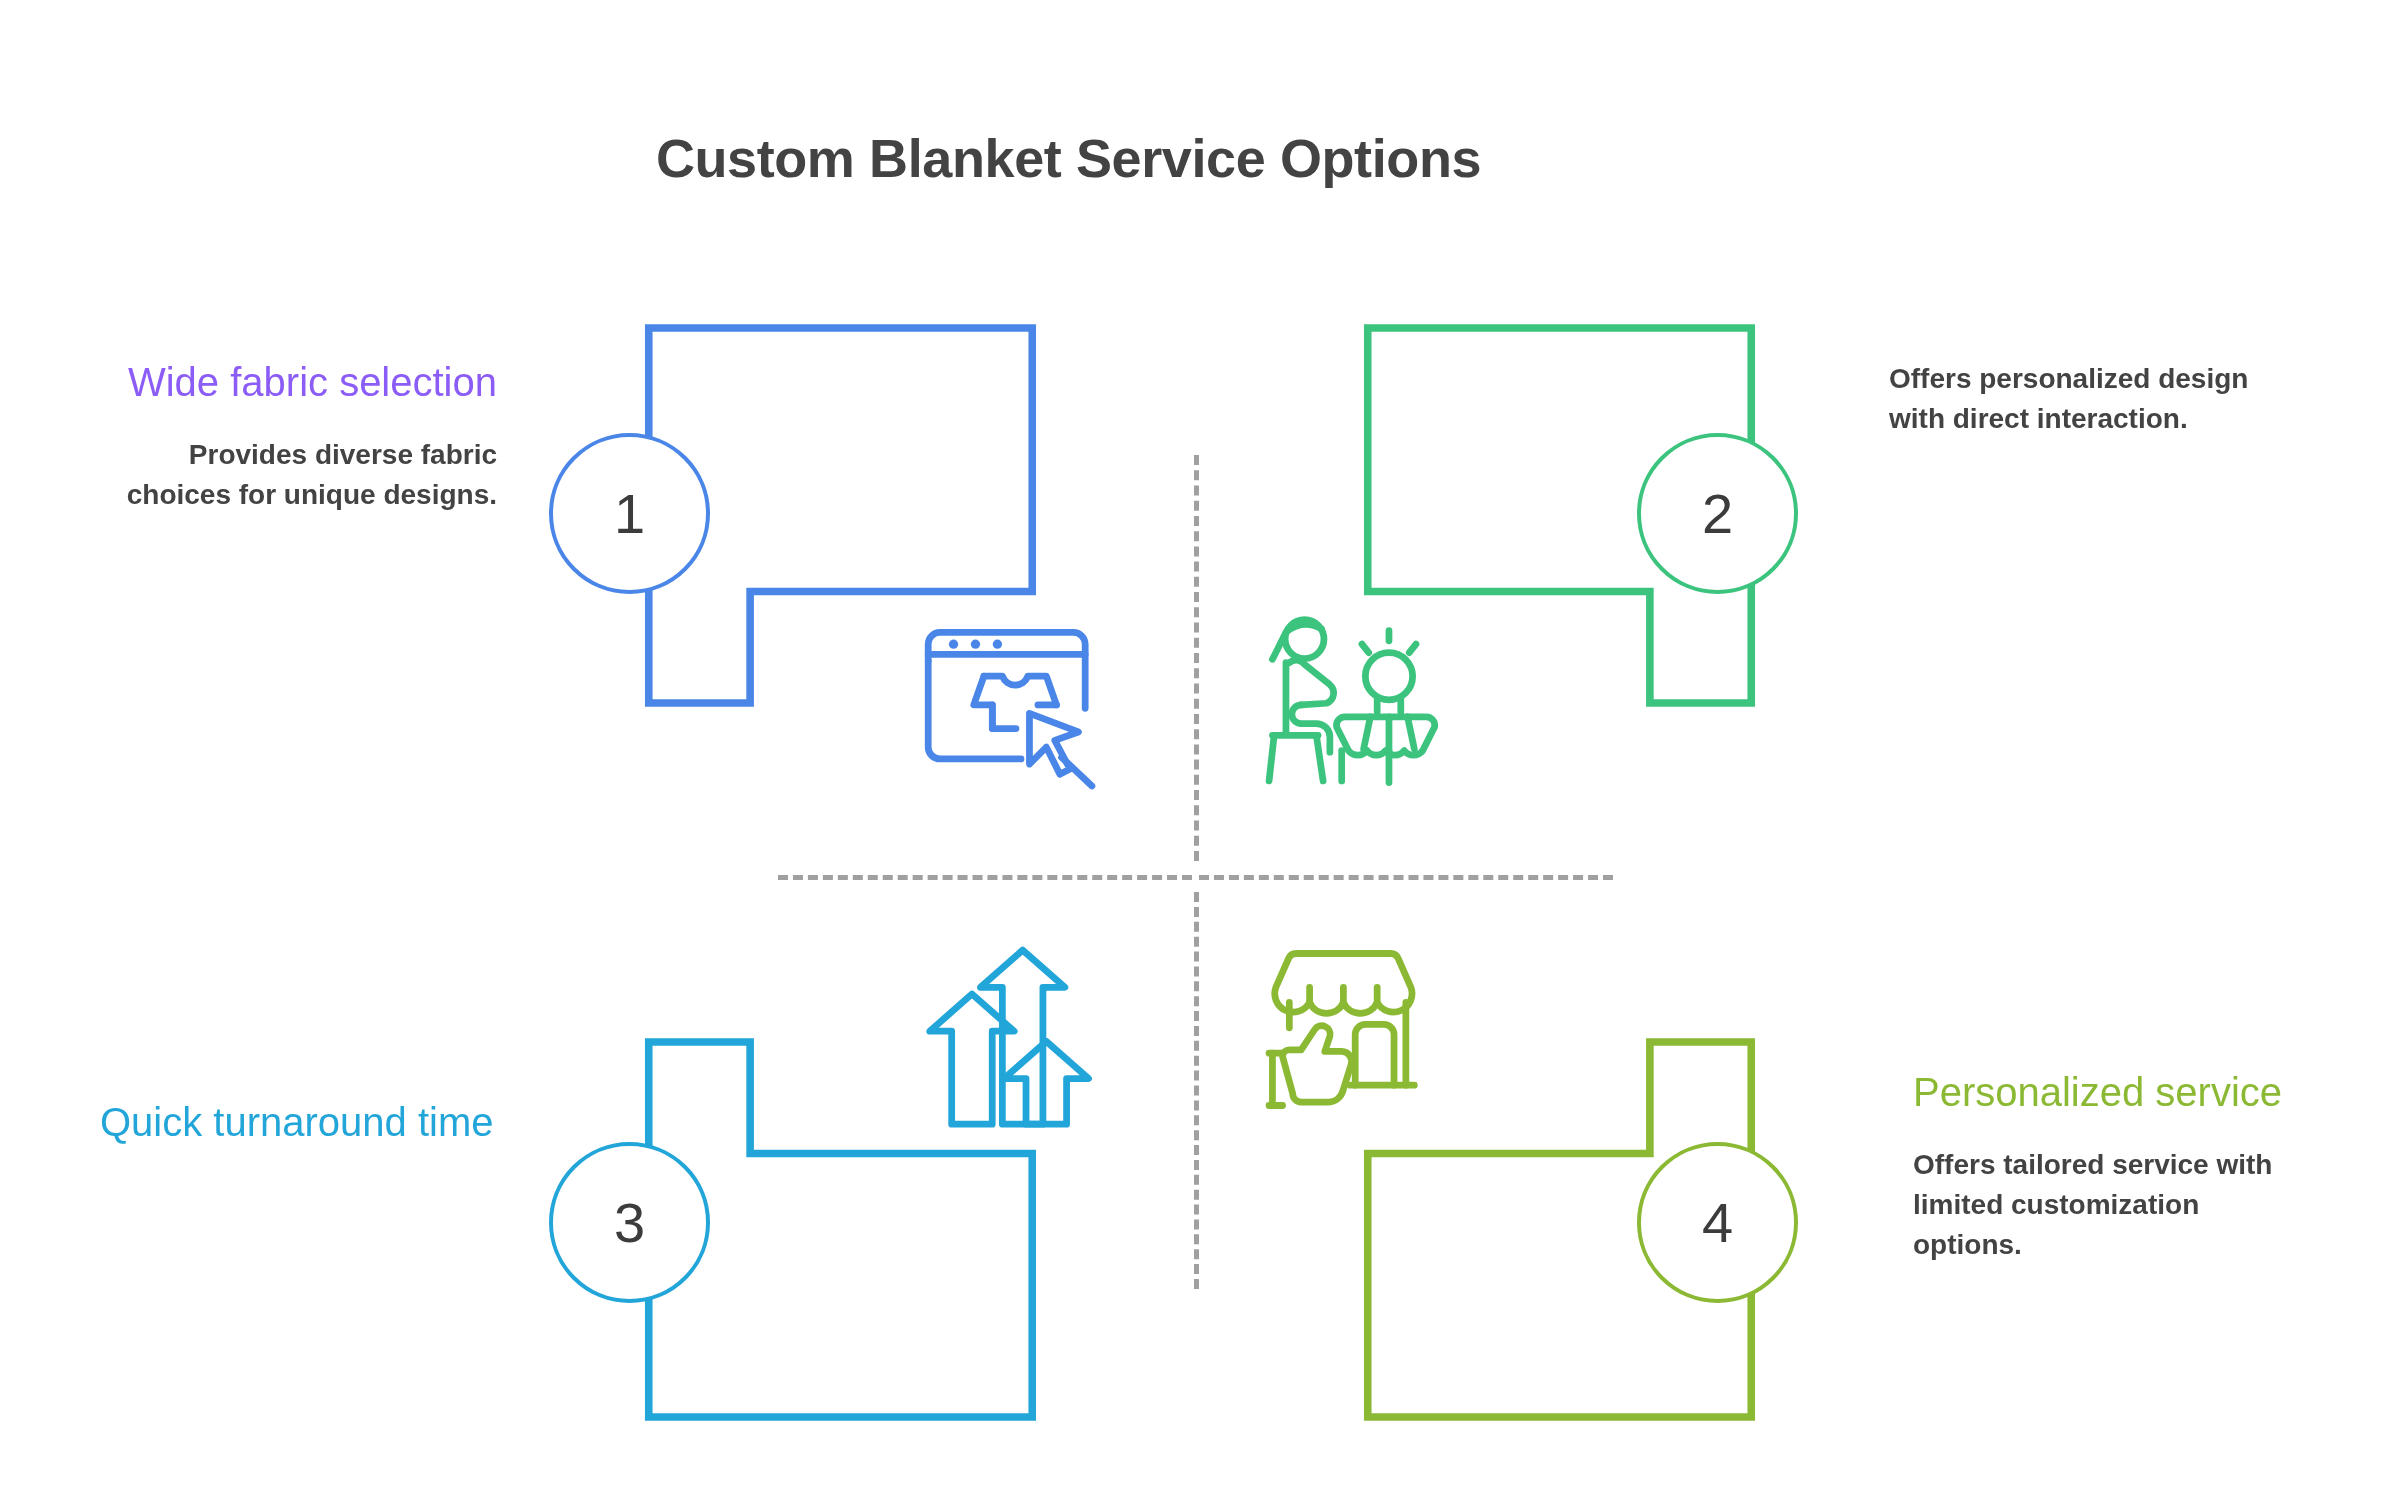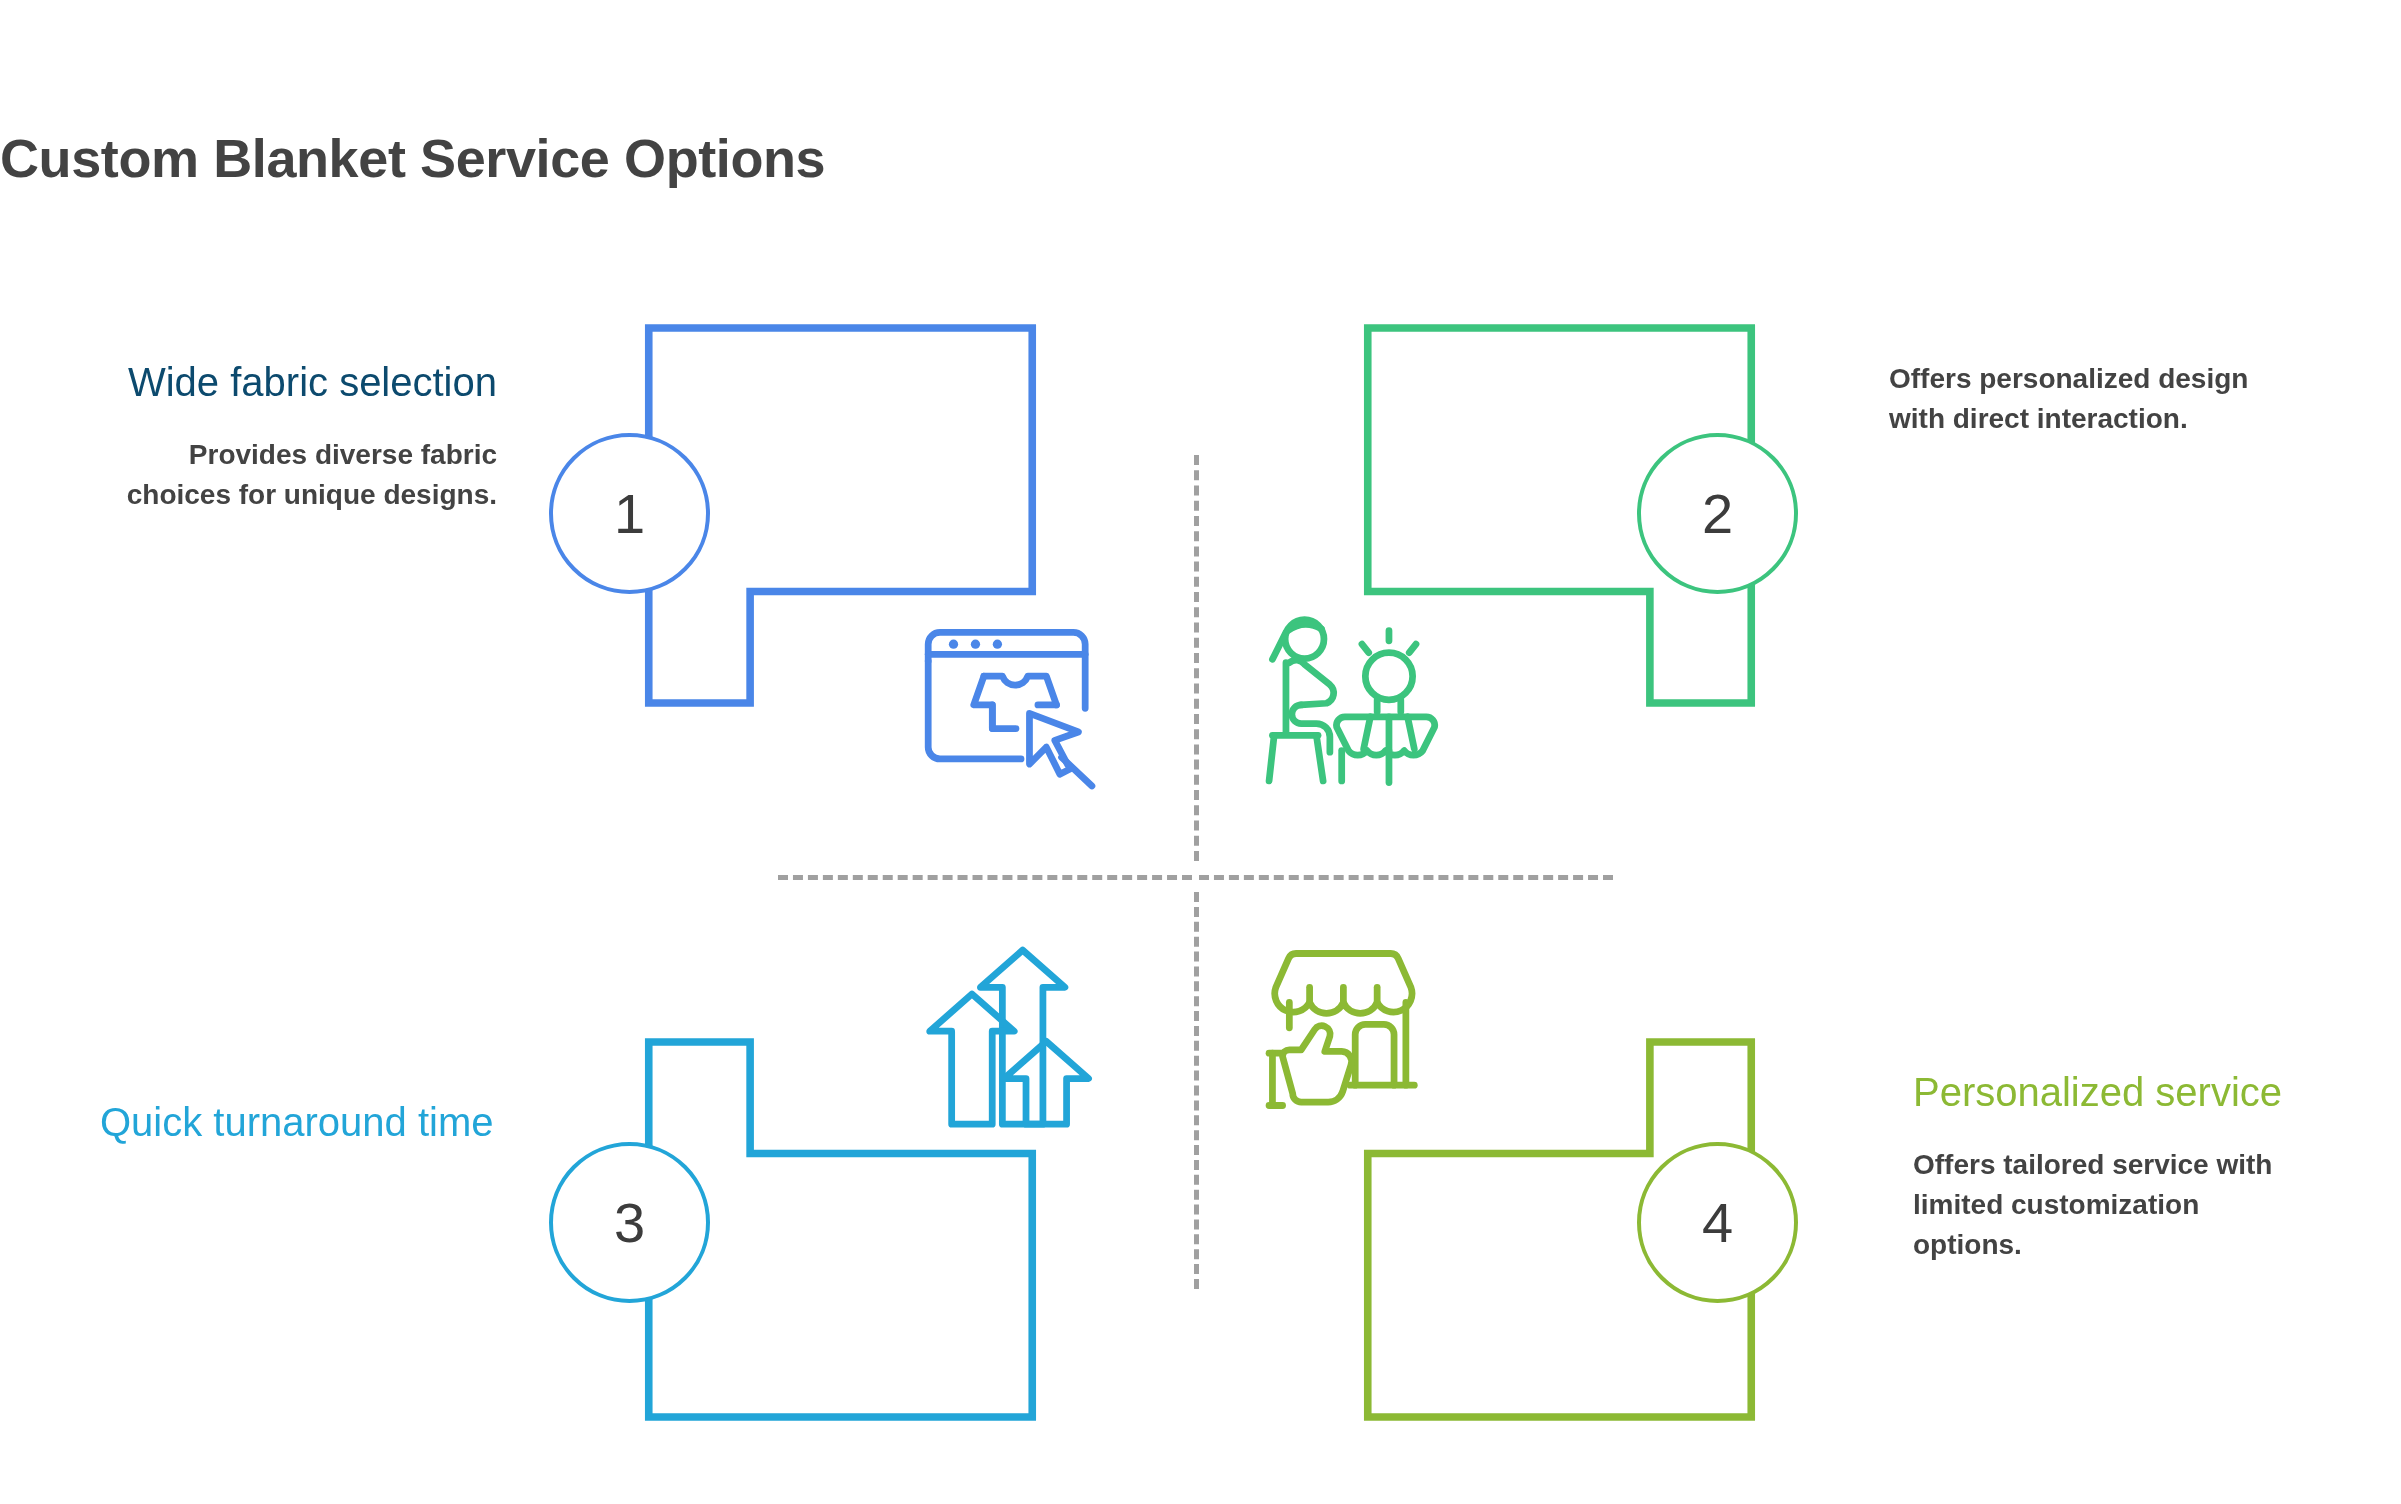--- a/index.html
+++ b/index.html
@@ -19,21 +19,21 @@
     background: #ffffff;
     overflow: hidden;
   }
 
   
   #page-title {
     position: absolute;
     top: 127px;
     left: 0;
     width: 2137px;
-    text-align: left;
+    text-align: center;
     font-size: 54px;
     font-weight: bold;
     color: #434343;
     letter-spacing: -0.4px;
   }
 
   
   .divider-v {
     position: absolute;
     left: 1194px;
@@ -143,21 +143,21 @@
 
   <div class="bracket" id="bracket-1">
     <svg viewBox="0 0 470 460" fill="none">
       <path d="M8 8 H462 V320 H128 V452 H8 Z" stroke="#4a86e8" stroke-width="9" stroke-linejoin="miter" fill="none"></path>
     </svg>
   </div>
   <div class="num-badge" id="badge-1">
     <span>1</span>
   </div>
   <div class="txt-block" id="text-1">
-    <p class="heading" style="color:#0c4a6e">Wide fabric selection</p>
+    <p class="heading" style="color:#8b5cf6">Wide fabric selection</p>
     <p class="body">Provides diverse fabric choices for unique designs.</p>
   </div>
 
   <div class="illo" id="illo-1">
     <svg width="211" height="179" viewBox="0 0 250 212" fill="none" stroke="#4a86e8" stroke-width="8" stroke-linecap="round" stroke-linejoin="round">
       <path d="M18 64 V166 a14 14 0 0 0 14 14 H128"></path>
       <path d="M18 64 V44 a14 14 0 0 1 14 -14 H190 a14 14 0 0 1 14 14 V120"></path>
       <path d="M18 56 H204"></path>
       <circle cx="48" cy="44" r="5.5" fill="#4a86e8" stroke="none"></circle>
       <circle cx="74" cy="44" r="5.5" fill="#4a86e8" stroke="none"></circle>

